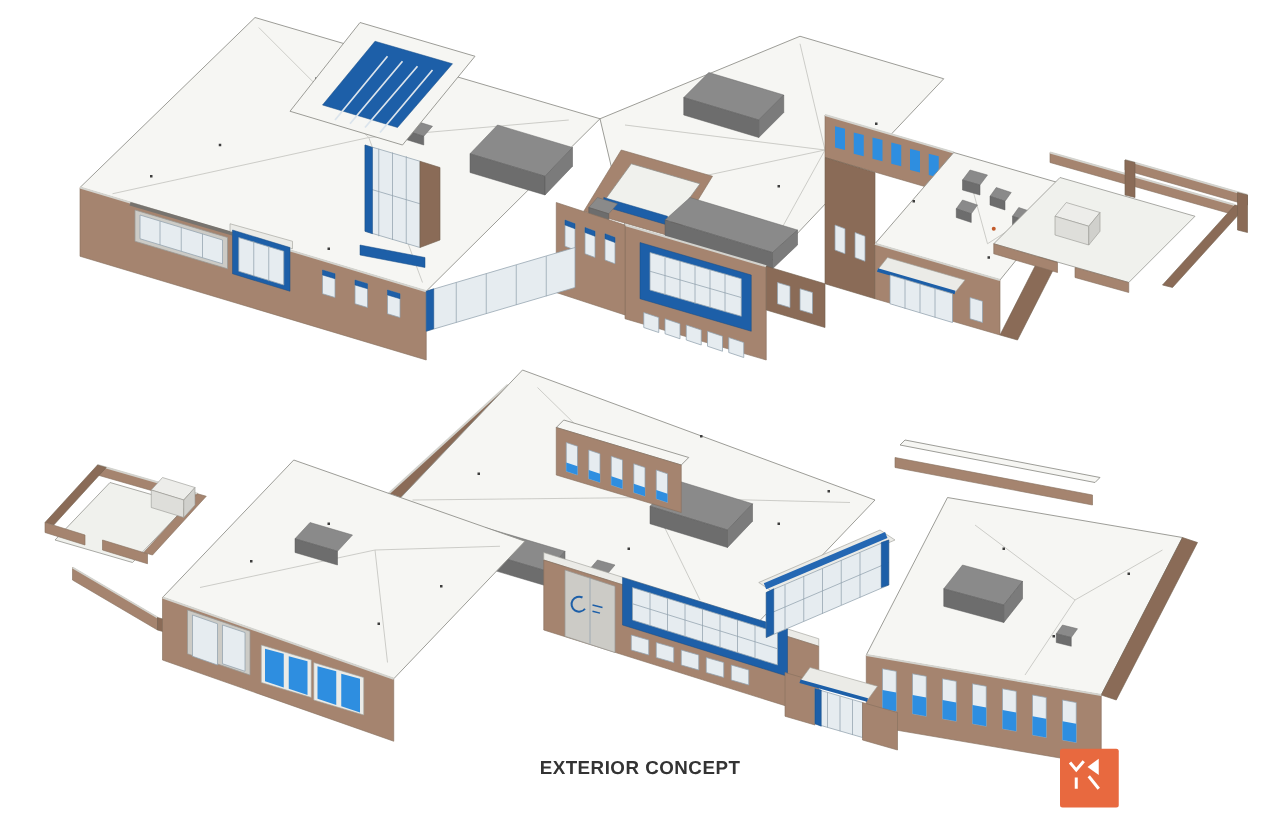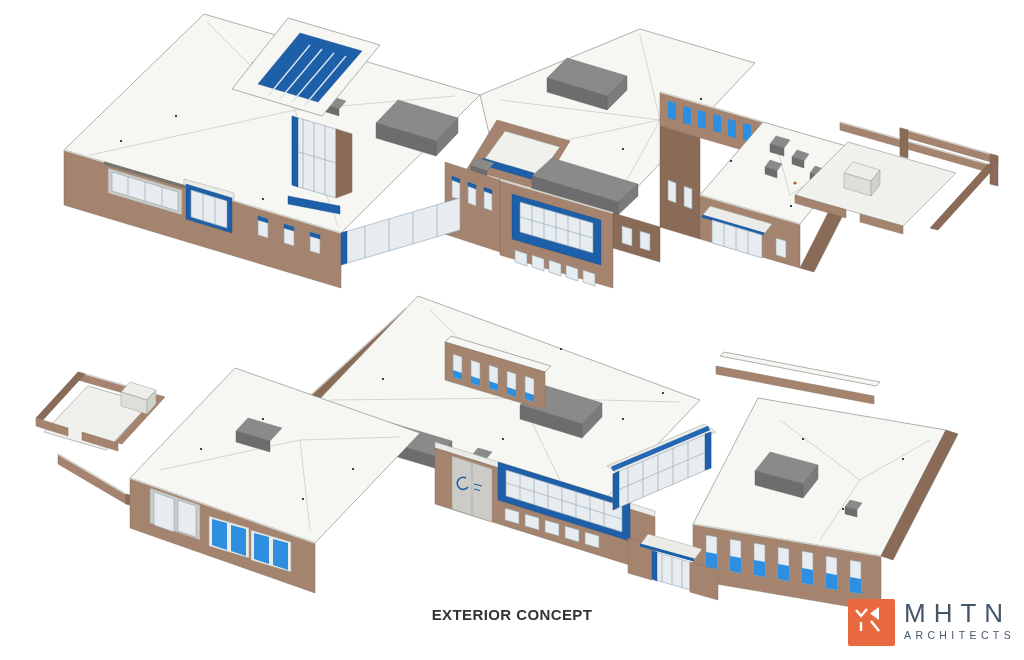--- a/index.html
+++ b/index.html
@@ -362,19 +362,15 @@
 
 <div class="logo">
   <div class="logo-box">
     <svg width="40" height="40" viewBox="0 0 40 40">
       <path d="M8,11 L13,17 L19,10" stroke="#ffffff" stroke-width="2.4" fill="none"></path>
       <polygon points="31,8 31,21 22,14.5" fill="#ffffff"></polygon>
       <path d="M13,23 L13,32" stroke="#ffffff" stroke-width="2.4" fill="none"></path>
       <path d="M23,22 L31,32" stroke="#ffffff" stroke-width="2.4" fill="none"></path>
     </svg>
   </div>
-  <div class="logo-text">
-    <div class="logo-name">MHTN</div>
-    <div class="logo-sub">ARCHITECTS</div>
-  </div>
 </div>
 
 </div>
 
 </body></html>

